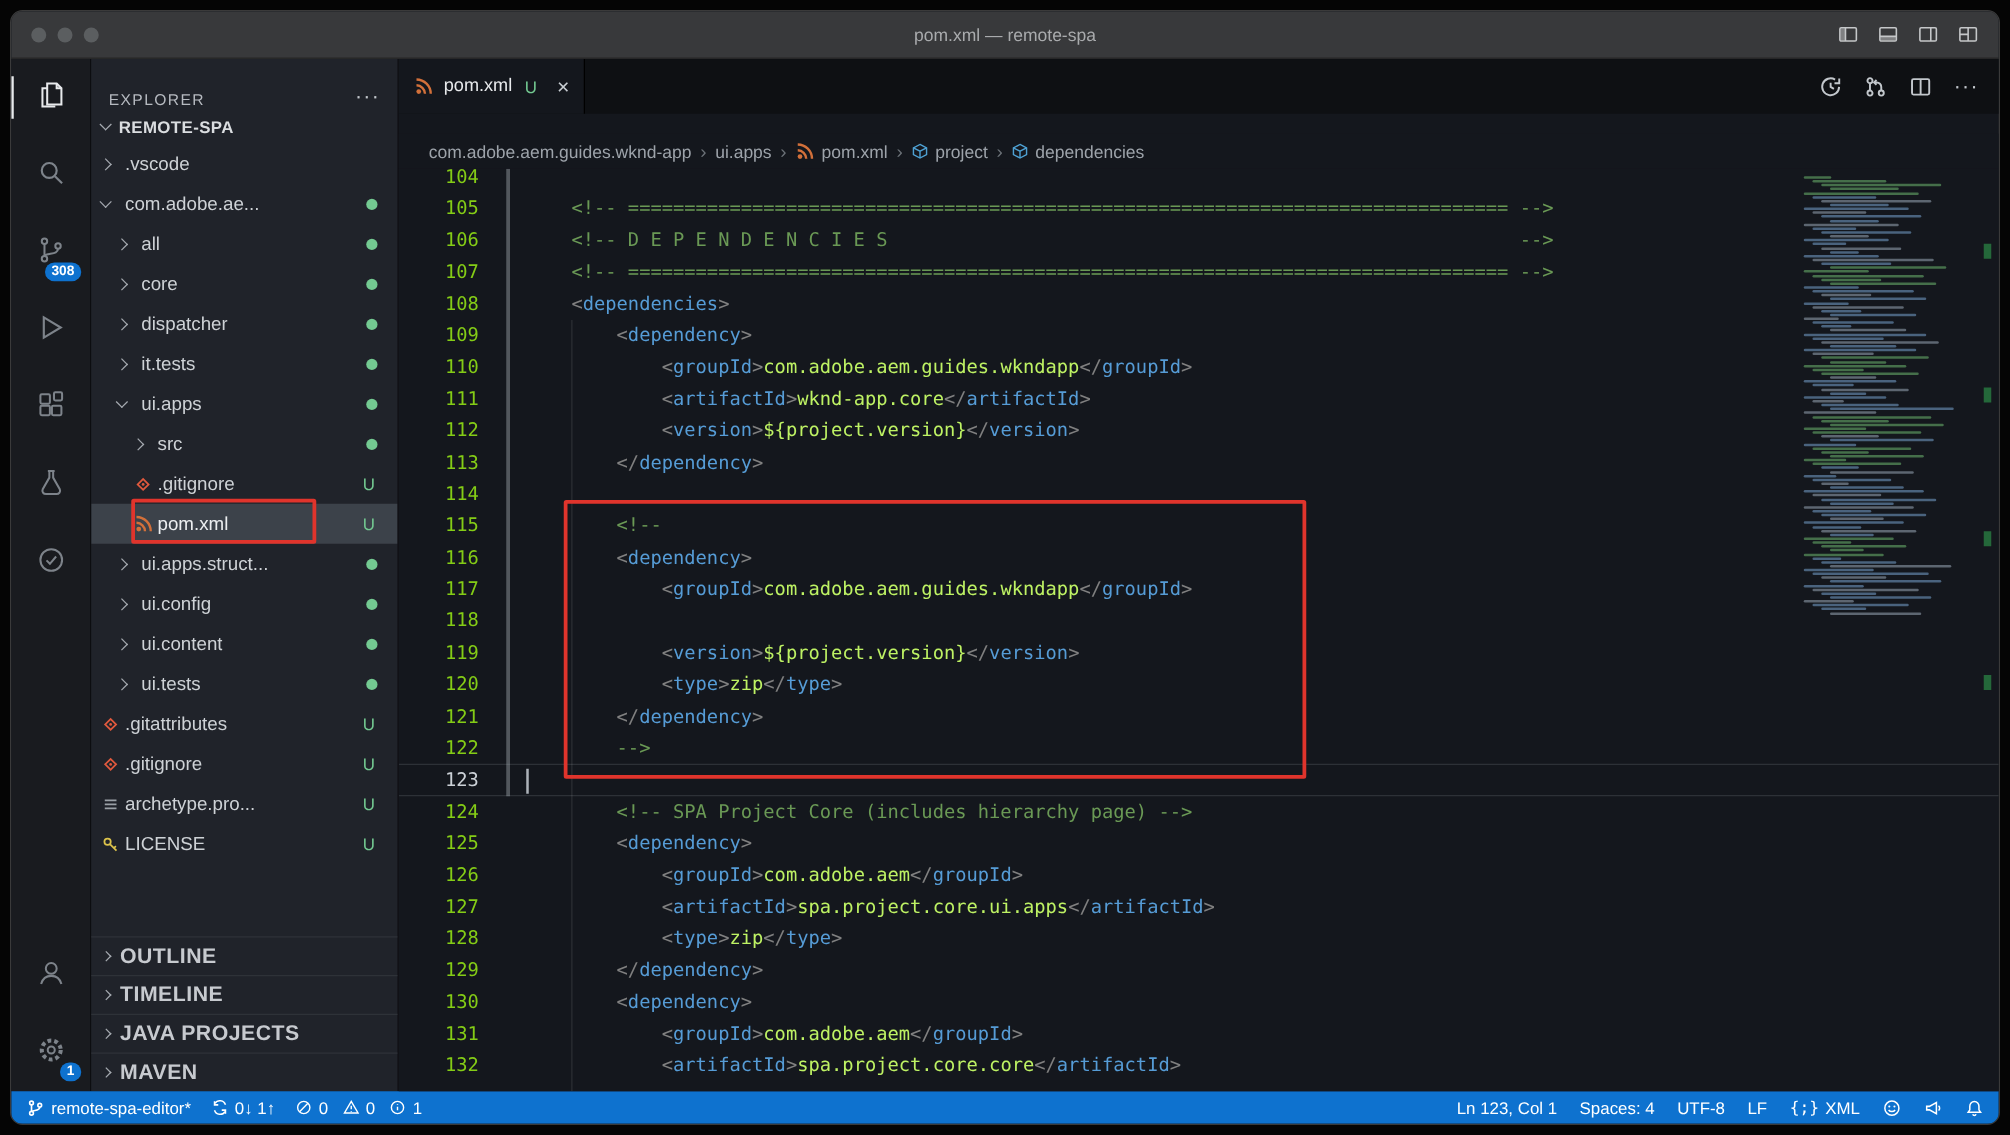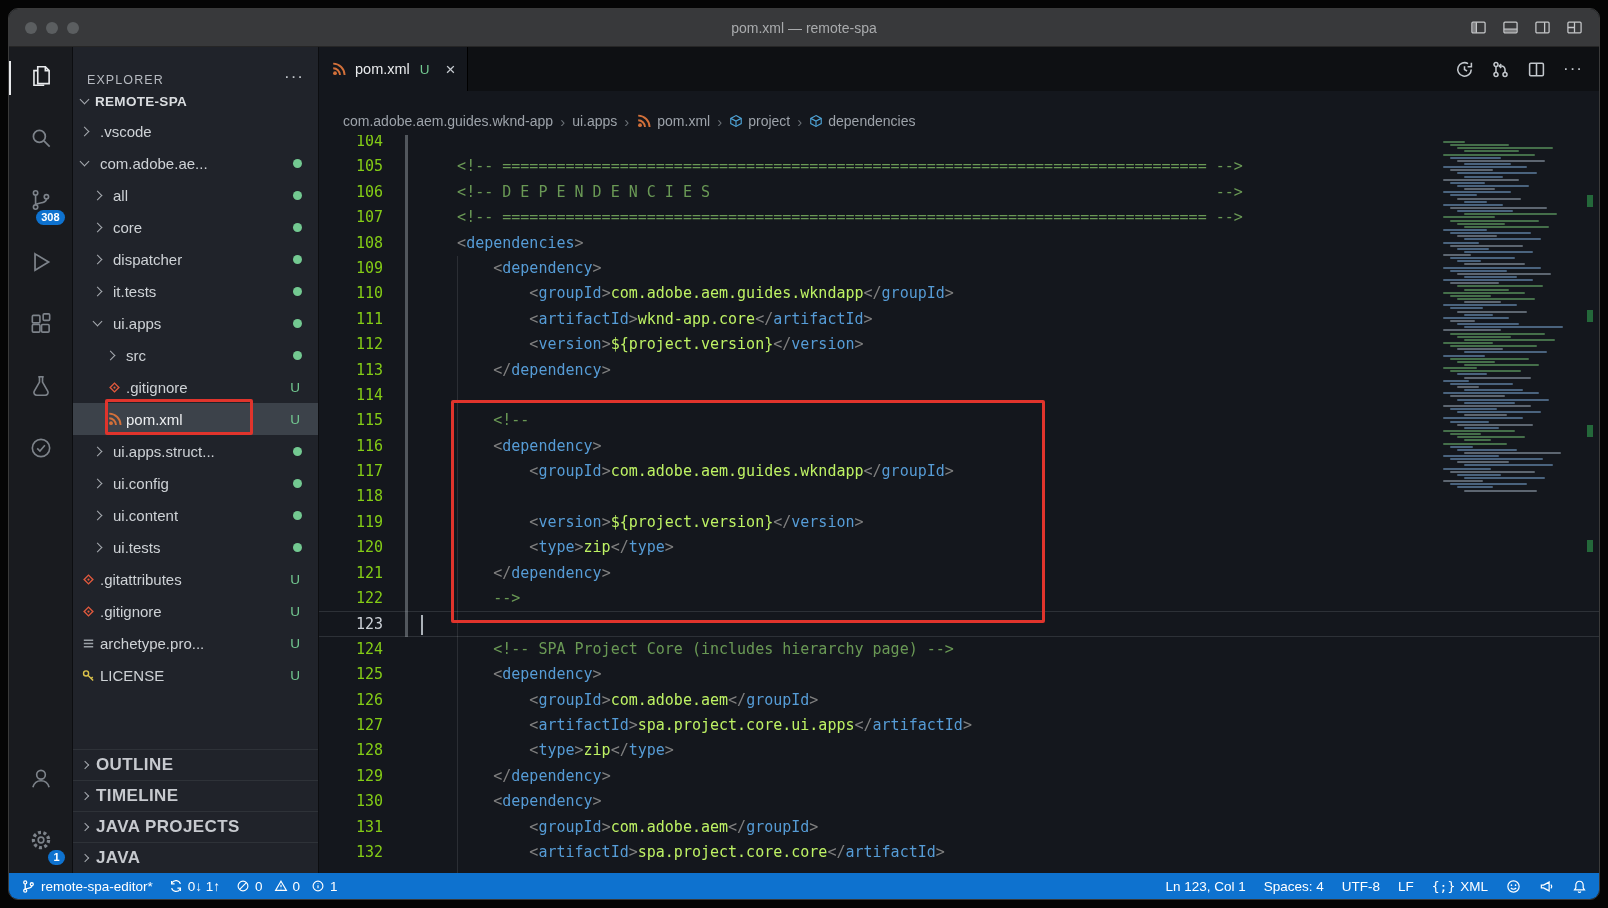--- a/index.html
+++ b/index.html
@@ -369,21 +369,21 @@
             <div class="section">
               <span class="chev sm"></span>
               <span class="sec-label">TIMELINE</span>
             </div>
             <div class="section">
               <span class="chev sm"></span>
               <span class="sec-label">JAVA PROJECTS</span>
             </div>
             <div class="section">
               <span class="chev sm"></span>
-              <span class="sec-label">JAVA</span>
+              <span class="sec-label">MAVEN</span>
             </div>
           </div>
       </div>
 
       <div class="editor">
         <div class="tabstrip">
           <div class="tab">
             <span class="bc-ic">
                 <svg width="16" height="16" viewBox="0 0 16 16">
                   <circle cx="4" cy="12.2" r="1.9" fill="#d2703a"></circle>

